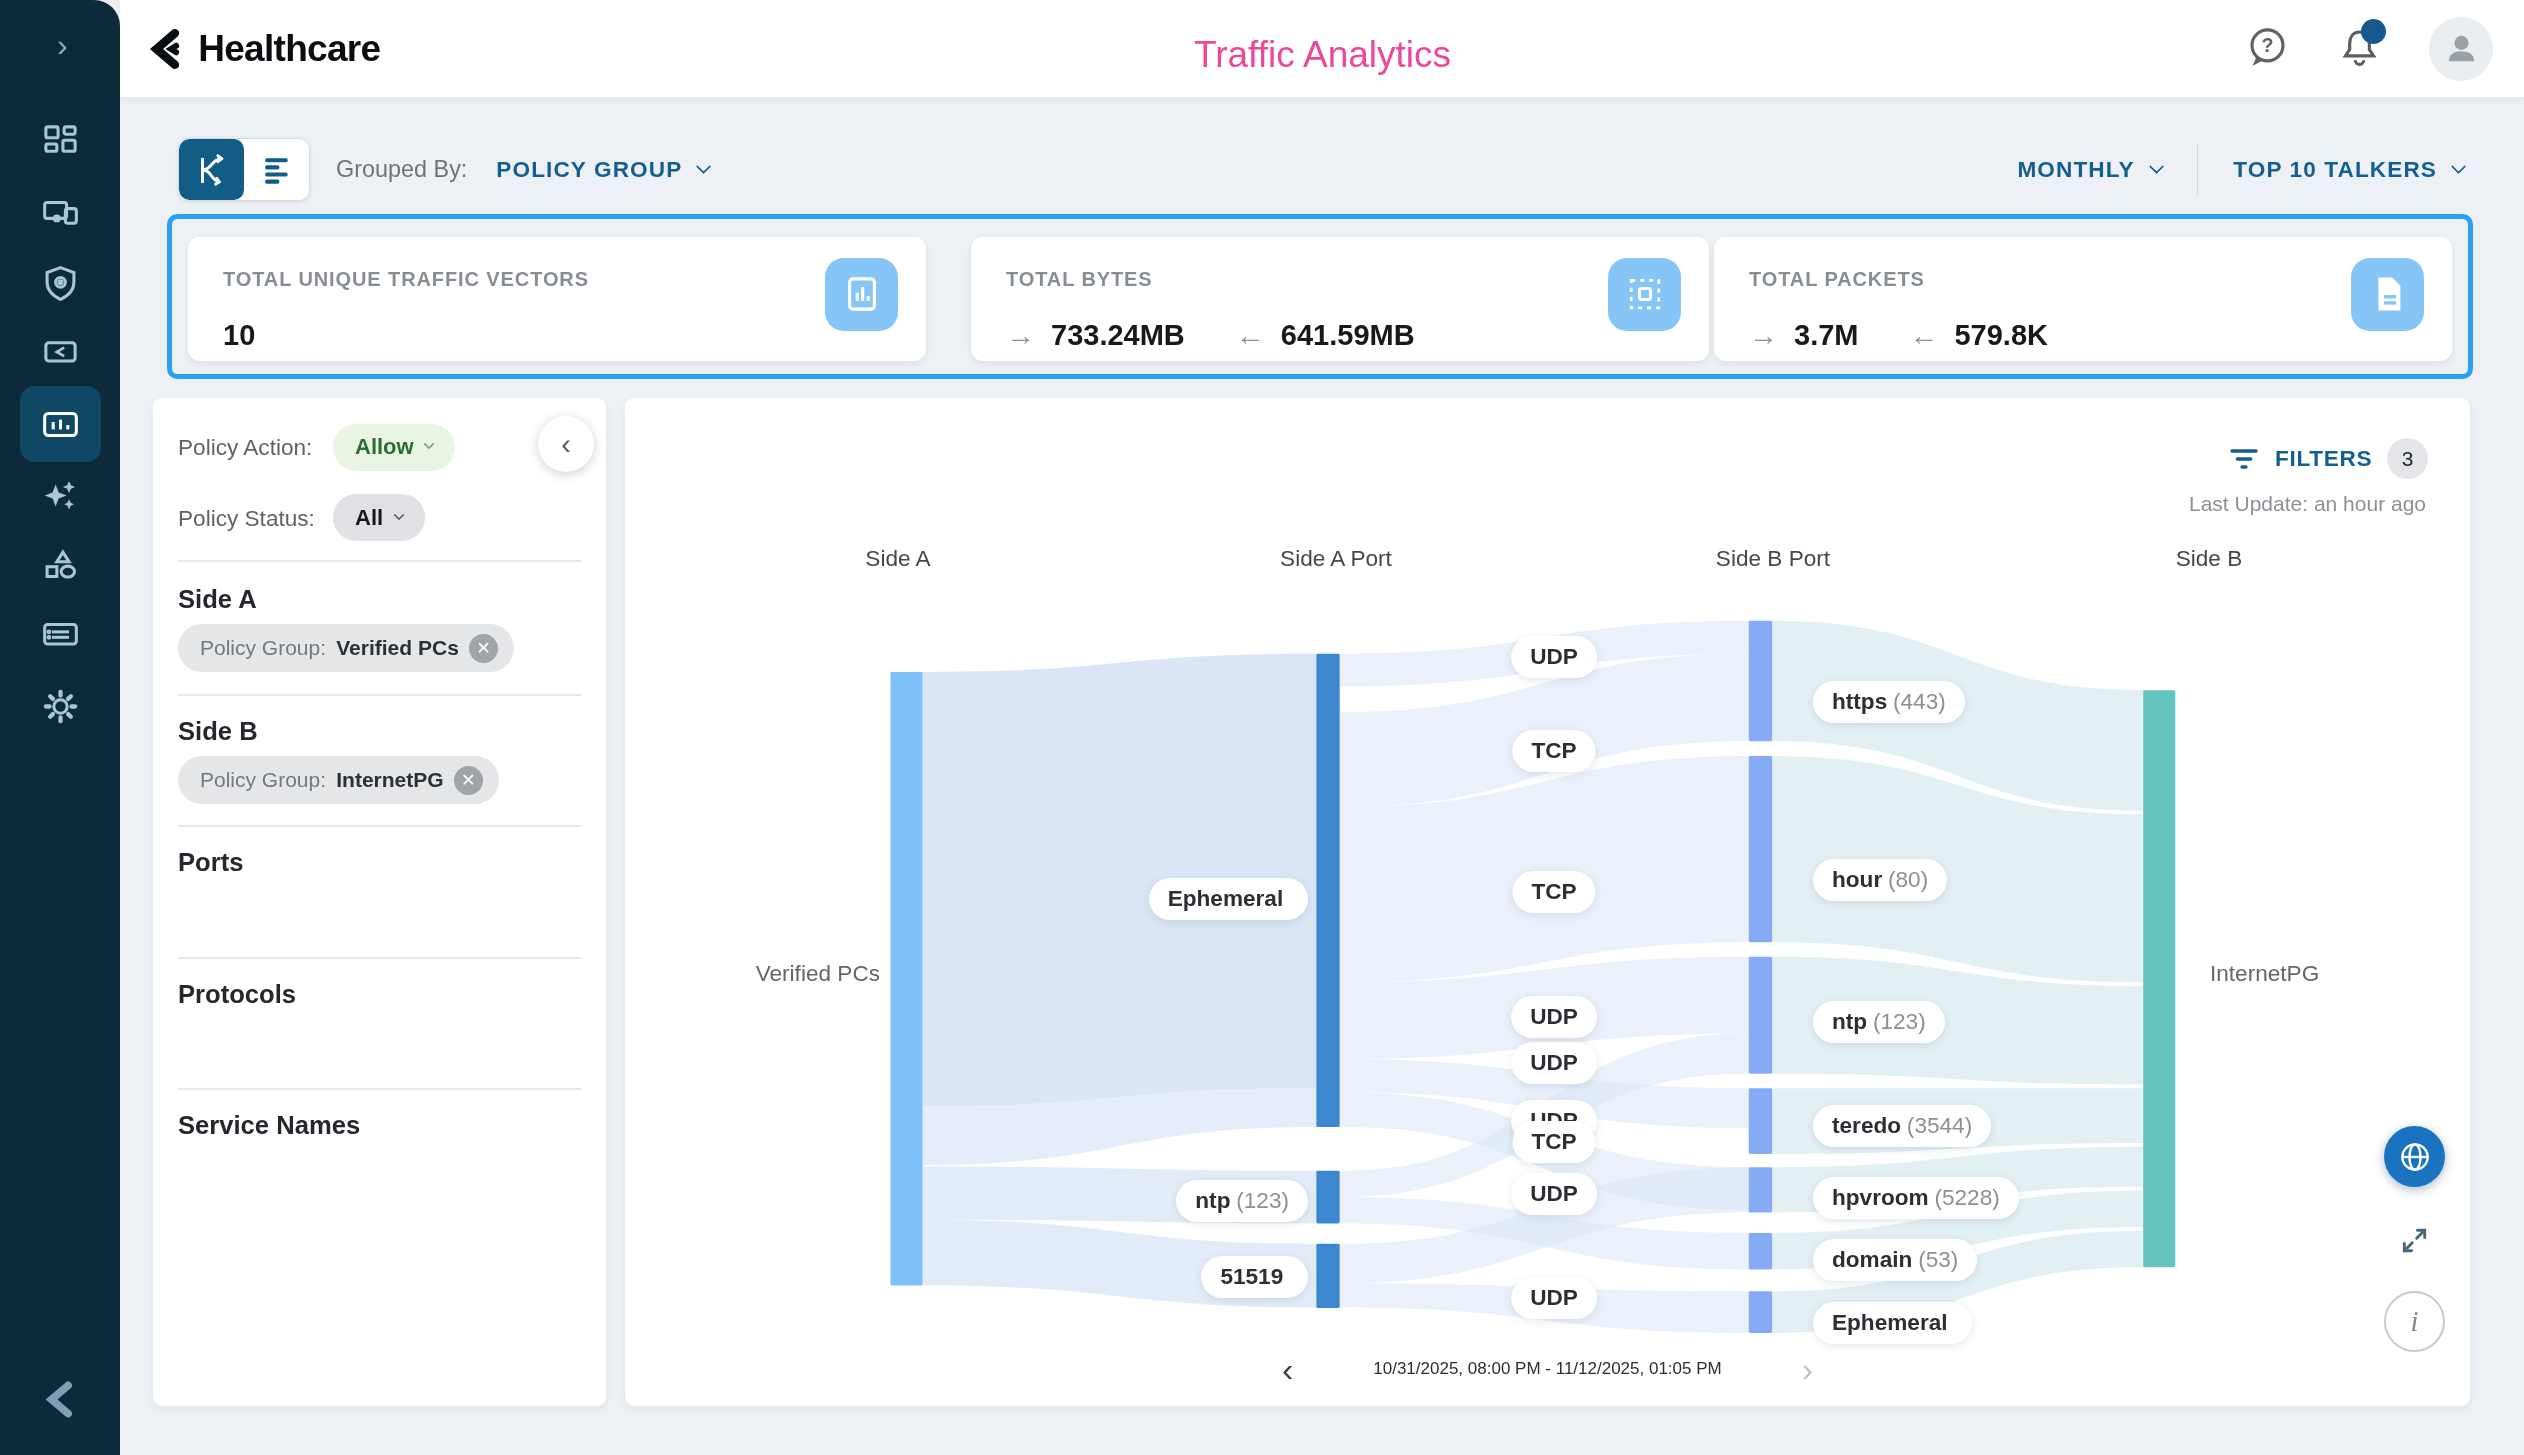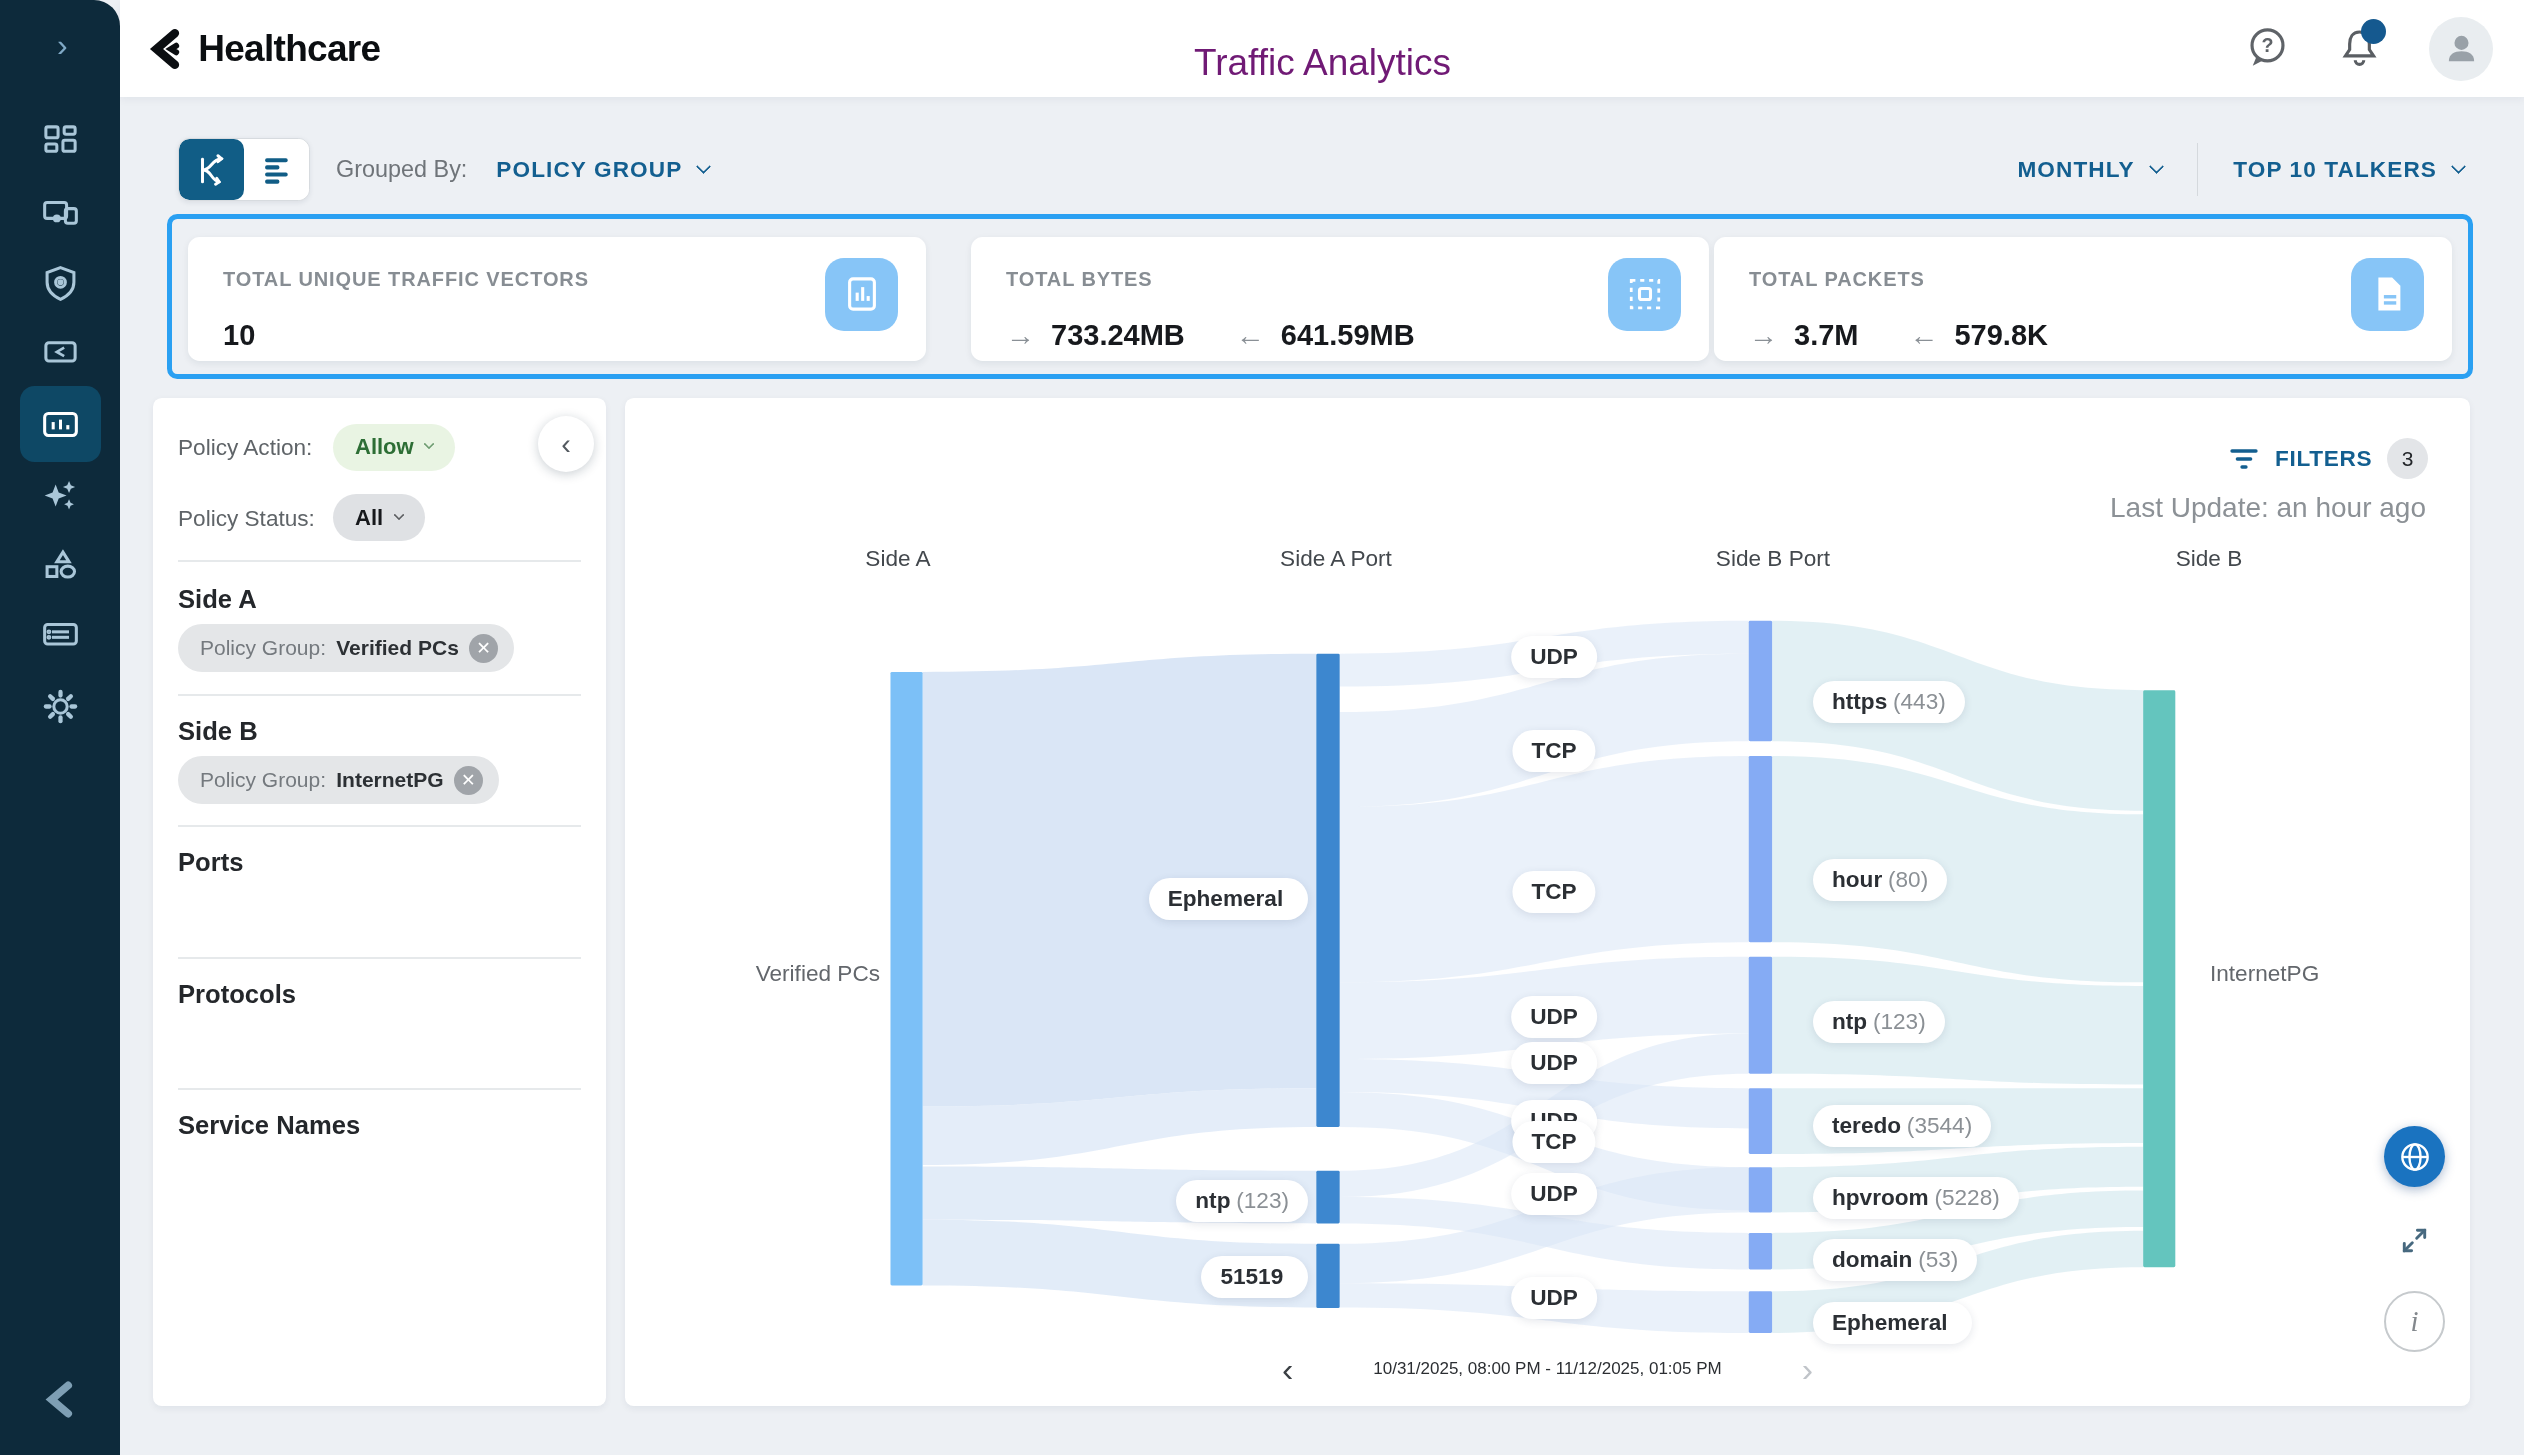--- a/index.html
+++ b/index.html
@@ -13,21 +13,21 @@
   .nav-item svg { width:39px; height:39px; }
   .nav-item.active-wrap { height:76px; }
   .active-tile { width:81px; height:76px; background:#0e4865; border-radius:14.6px; display:flex; align-items:center; justify-content:center; }
   .sidebar .bottom-logo { position:absolute; bottom:35px; left:0; width:120px; display:flex; justify-content:center; }
 
   
   .header { position:absolute; left:120px; top:0; right:0; height:97px; background:#ffffff; z-index:20;
             box-shadow:0 2.9px 8.8px rgba(20,40,60,.06); }
   .brand { position:absolute; left:26px; top:0; height:97px; display:flex; align-items:center; gap:10.2px; }
   .brand-text { font-size:37px; font-weight:800; color:#0b0e11; letter-spacing:-0.7px; }
-  .page-title { position:absolute; left:50%; top:12px; transform:translateX(-50%); height:102px; display:flex; align-items:center; font-size:37px; color:#701a75; }
+  .page-title { position:absolute; left:50%; top:4px; transform:translateX(-50%); height:102px; display:flex; align-items:center; font-size:37px; color:#ec4899; }
   .header-right { position:absolute; right:32px; top:0; height:97px; display:flex; align-items:center; gap:47px; }
   .hicon { position:relative; cursor:pointer; }
   .avatar { width:64px; height:64px; border-radius:50%; background:#e9edf0; display:flex; align-items:center; justify-content:center; cursor:pointer; }
   .bell-dot { position:absolute; right:-4.4px; top:-5.8px; width:25px; height:25px; border-radius:50%; background:#15598f; }
 
   
   .toolbar { position:absolute; left:120px; top:97px; right:0; height:117px; }
   .toggle-group { position:absolute; left:58px; top:41px; width:132px; height:63px; background:#fff; border:0.7px solid #d7dbdf; border-radius:11.7px; box-shadow:0 1.5px 5.8px rgba(20,40,60,.08); display:flex; overflow:hidden; }
   .toggle-btn { width:66px; height:100%; display:flex; align-items:center; justify-content:center; cursor:pointer; background:#fff; }
   .toggle-btn.active { background:#115d86; border-radius:10.2px; }
@@ -61,21 +61,21 @@
   .filter-chip .prefix { color:#74797e; }
   .filter-chip .val { color:#2c3034; font-weight:600; }
   .chip-x { width:29px; height:29px; border-radius:50%; background:#a0a4a9; color:#fff; font-size:17.5px; display:flex; align-items:center; justify-content:center; cursor:pointer; }
 
   
   .chart-card { position:absolute; left:625px; top:398px; width:1845px; height:1008px; background:#fff; border-radius:8.8px; box-shadow:0 2.2px 7.3px rgba(20,40,60,.06); overflow:hidden; }
   #sankey-svg { position:absolute; left:0; top:0; }
   .filters-row { position:absolute; right:42px; top:40px; display:flex; align-items:center; gap:14.6px; cursor:pointer; }
   .filters-label { font-size:22.6px; font-weight:700; letter-spacing:0.7px; color:#135f90; }
   .filters-badge { width:41px; height:41px; border-radius:50%; background:#e3e5e8; color:#24272b; font-size:21px; display:flex; align-items:center; justify-content:center; }
-  .last-update { position:absolute; right:44px; top:94px; font-size:28px; color:#8c9196; }
+  .last-update { position:absolute; right:44px; top:94px; font-size:21px; color:#8c9196; }
   .col-head { position:absolute; top:148px; transform:translateX(-50%); font-size:22.6px; color:#43484d; }
   .pill { position:absolute; background:#fff; border-radius:29px; padding:8px 19px; font-size:22.6px; color:#2b2f34; font-weight:600; white-space:nowrap; box-shadow:0 2.2px 8.8px rgba(40,60,90,.12); z-index:4; }
   .pill .port { color:#8b9095; font-weight:400; margin-left:5.8px; }
   .pill.center { transform:translateX(-50%); }
   .node-label { position:absolute; font-size:22.6px; color:#63676c; white-space:nowrap; z-index:3; }
   .pagination { position:absolute; left:0; right:0; bottom:20.5px; display:flex; align-items:center; justify-content:center; gap:80px; }
   .pg-chev { font-size:34px; cursor:pointer; line-height:34px; }
   .pg-prev { color:#3a3f44; }
   .pg-next { color:#c0c4c9; }
   .pg-text { font-size:17px; color:#2b2e32; }

